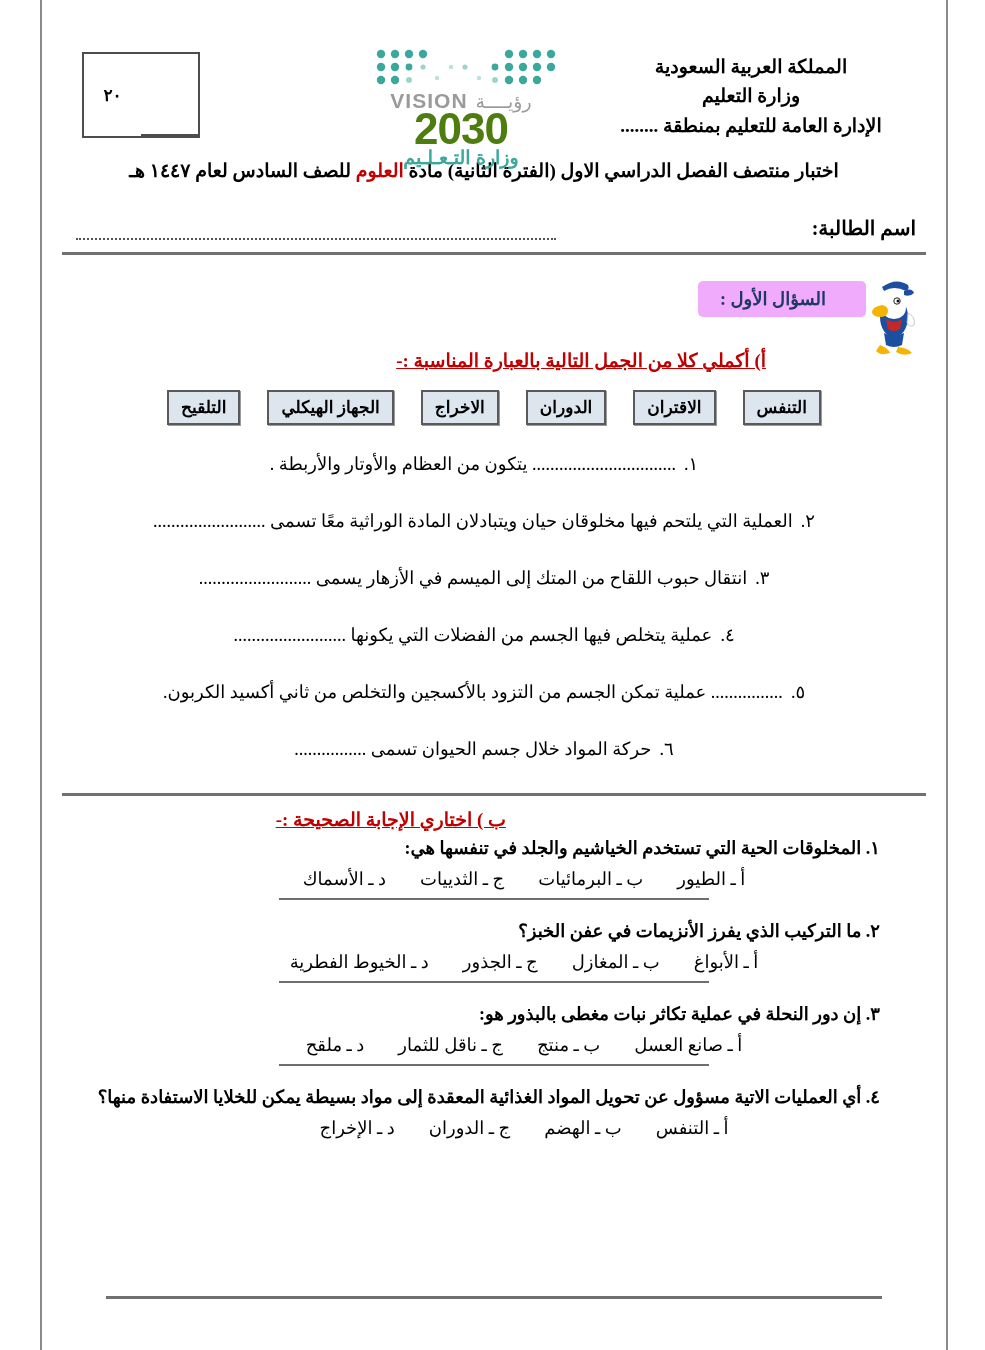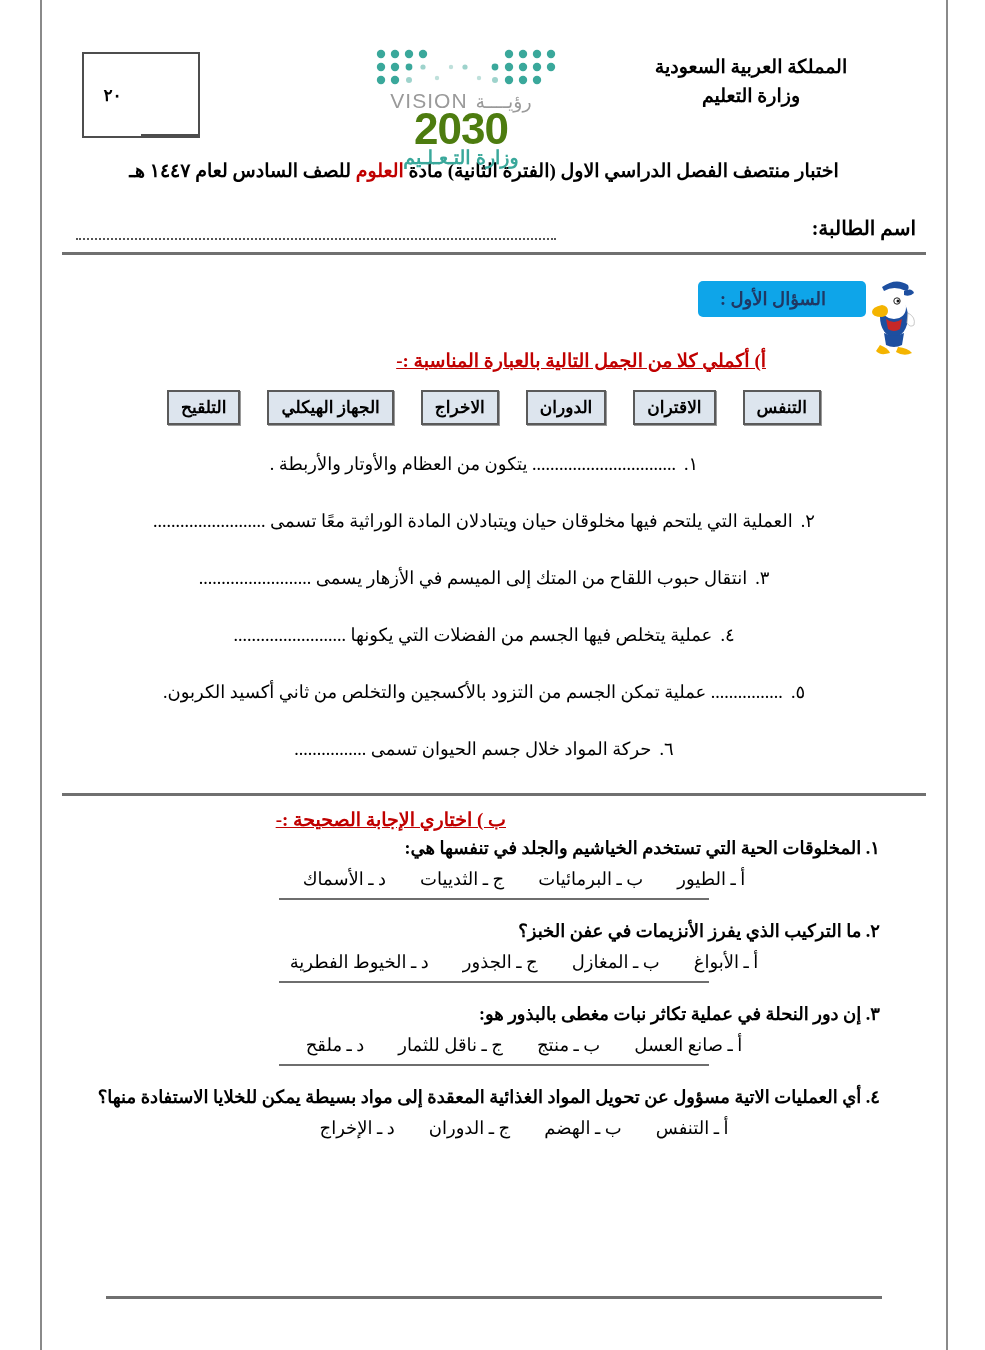--- a/index.html
+++ b/index.html
@@ -97,21 +97,21 @@
     align-items: center;
     justify-content: center;
     gap: 8px;
     direction: ltr;
   }
   .vision-en {
     font-family: "Liberation Sans", sans-serif;
     font-size: 21px;
     letter-spacing: 1px;
     color: #9a9a9a;
-    font-weight: 400;
+    font-weight: 700;
   }
   .vision-ar {
     font-family: "Liberation Sans", sans-serif;
     font-size: 19px;
     color: #9a9a9a;
   }
   .logo-2030 {
     position: absolute;
     left: 0; top: 58px;
     width: 240px;
@@ -182,21 +182,21 @@
   
   .q1-head {
     position: relative;
     height: 74px;
     margin-top: 16px;
   }
   .q1-badge {
     position: absolute;
     right: 60px;
     top: 10px;
-    background: #0ea5e9;
+    background: #f0abfc;
     color: #1f3864;
     font-size: 18px;
     font-weight: bold;
     padding: 7px 40px 7px 22px;
     border-radius: 5px;
   }
   .duck {
     position: absolute;
     right: 4px;
     top: 0px;
@@ -354,20 +354,21 @@
         <span class="vision-en">VISION</span>
         <span class="vision-ar">رؤيــــة</span>
       </div>
       <div class="logo-2030">2030</div>
       <div class="logo-moe-ar">وزارة التـعـلـيم</div>
     </div>
 
     <div class="ministry-block">
       <div>المملكة العربية السعودية</div>
       <div>وزارة التعليم</div>
+      <div>الإدارة العامة للتعليم بمنطقة ........</div>
     </div>
   </div>
 
   <div class="exam-title">
     <span class="t-black">اختبار </span><span class="t-green">منتصف الفصل الدراسي الاول </span><span class="t-black">(الفترة الثانية) </span><span class="t-black">مادة </span><span class="t-red">العلوم </span><span class="t-black">للصف السادس لعام ١٤٤٧ هـ</span>
   </div>
 
   <div class="name-row">
     <span class="name-label">اسم الطالبة:</span>
     <span class="dotted-fill"></span>

